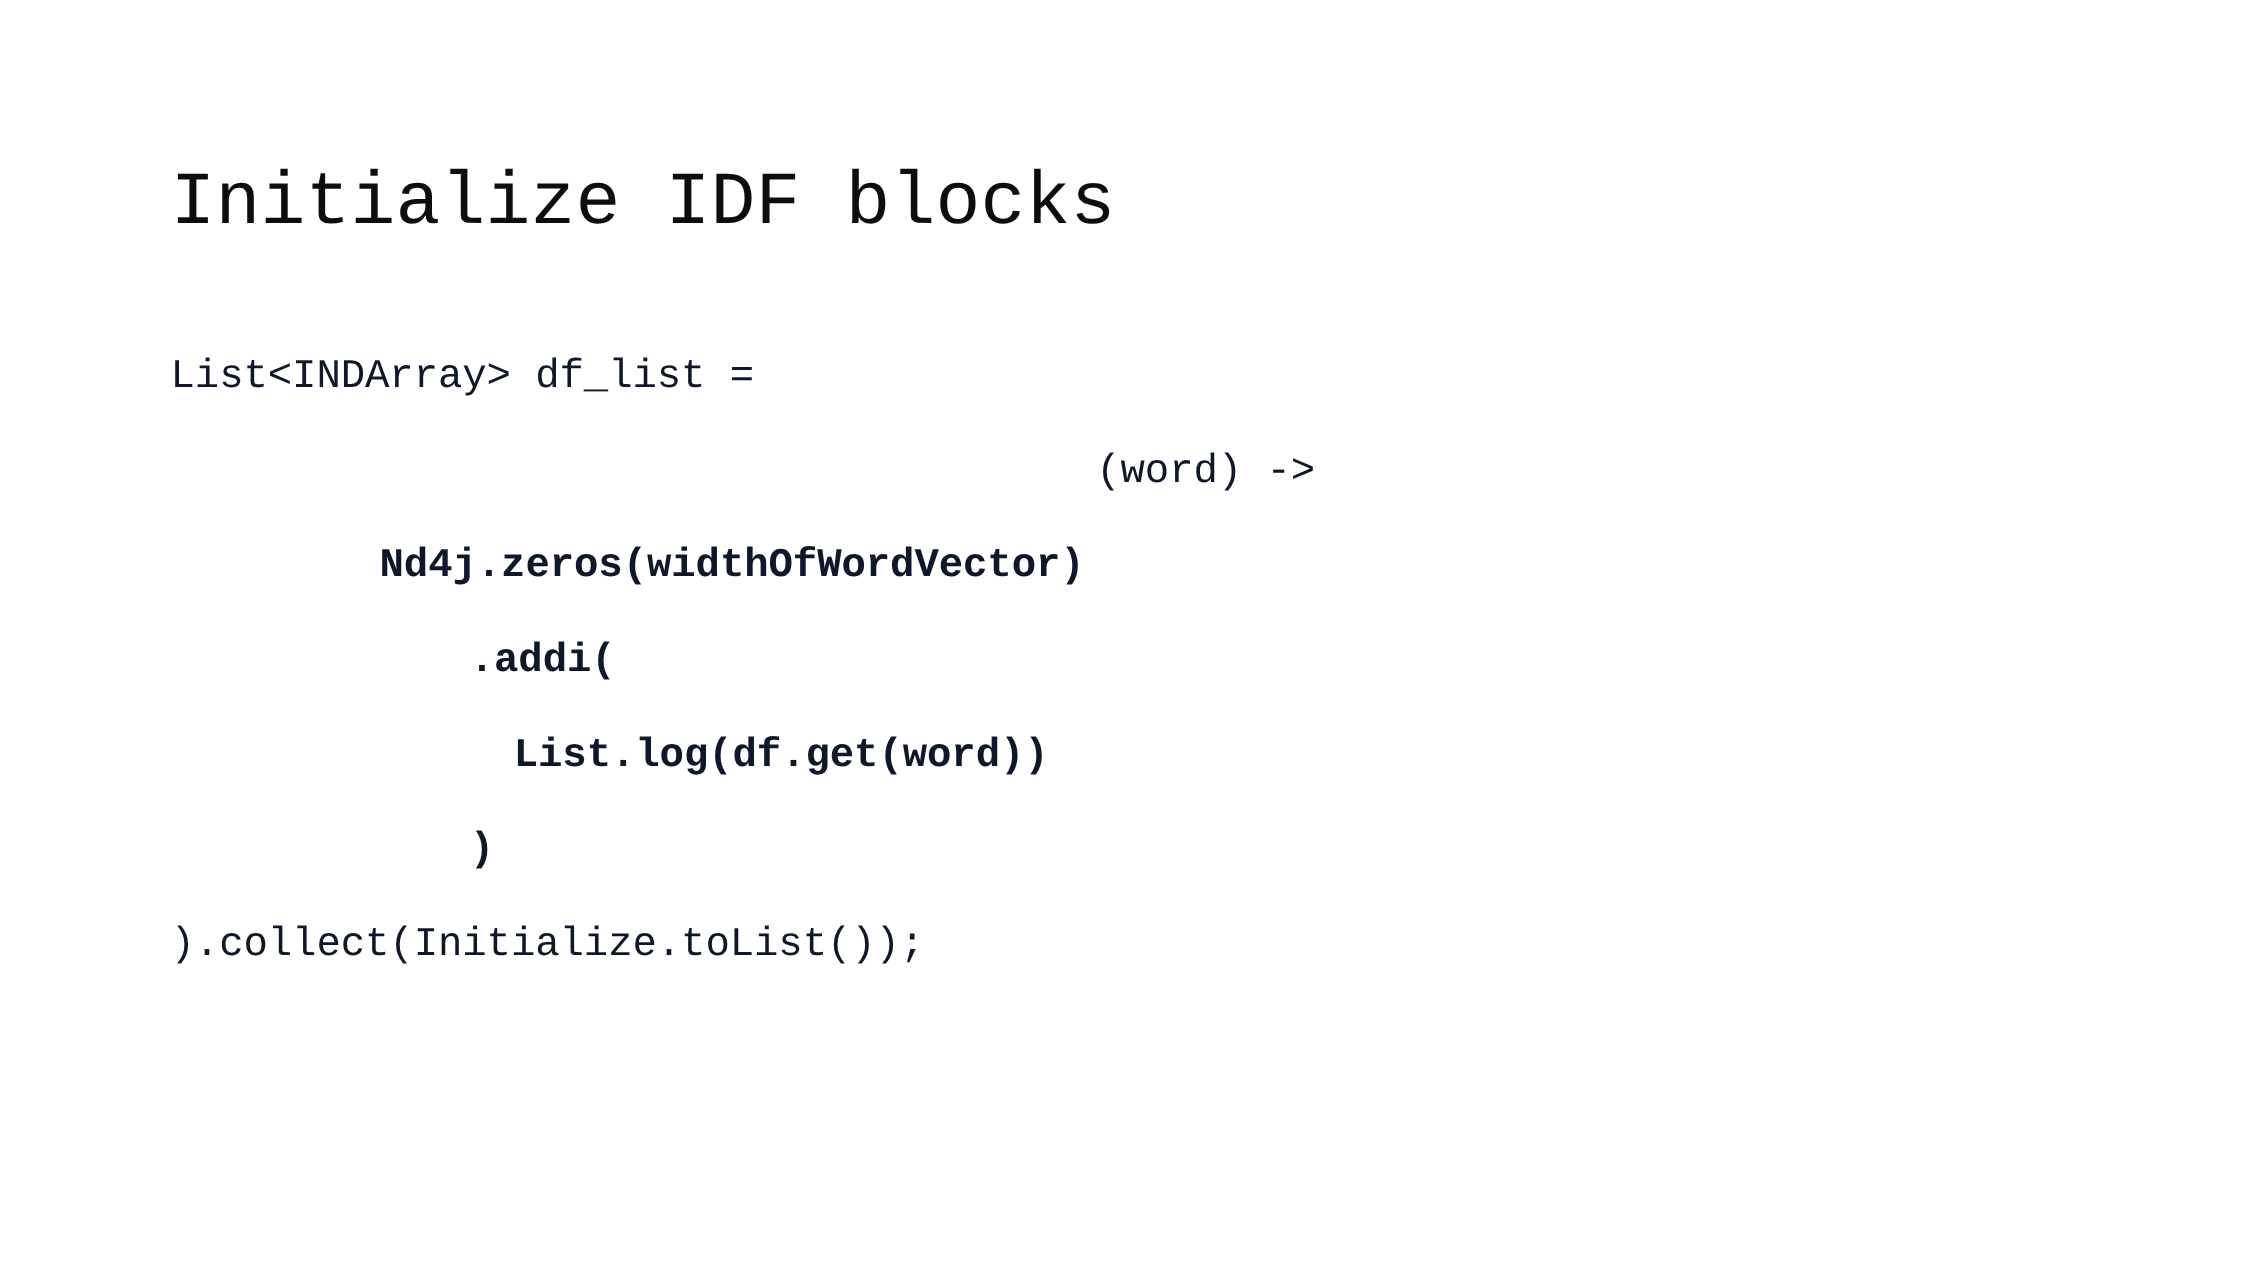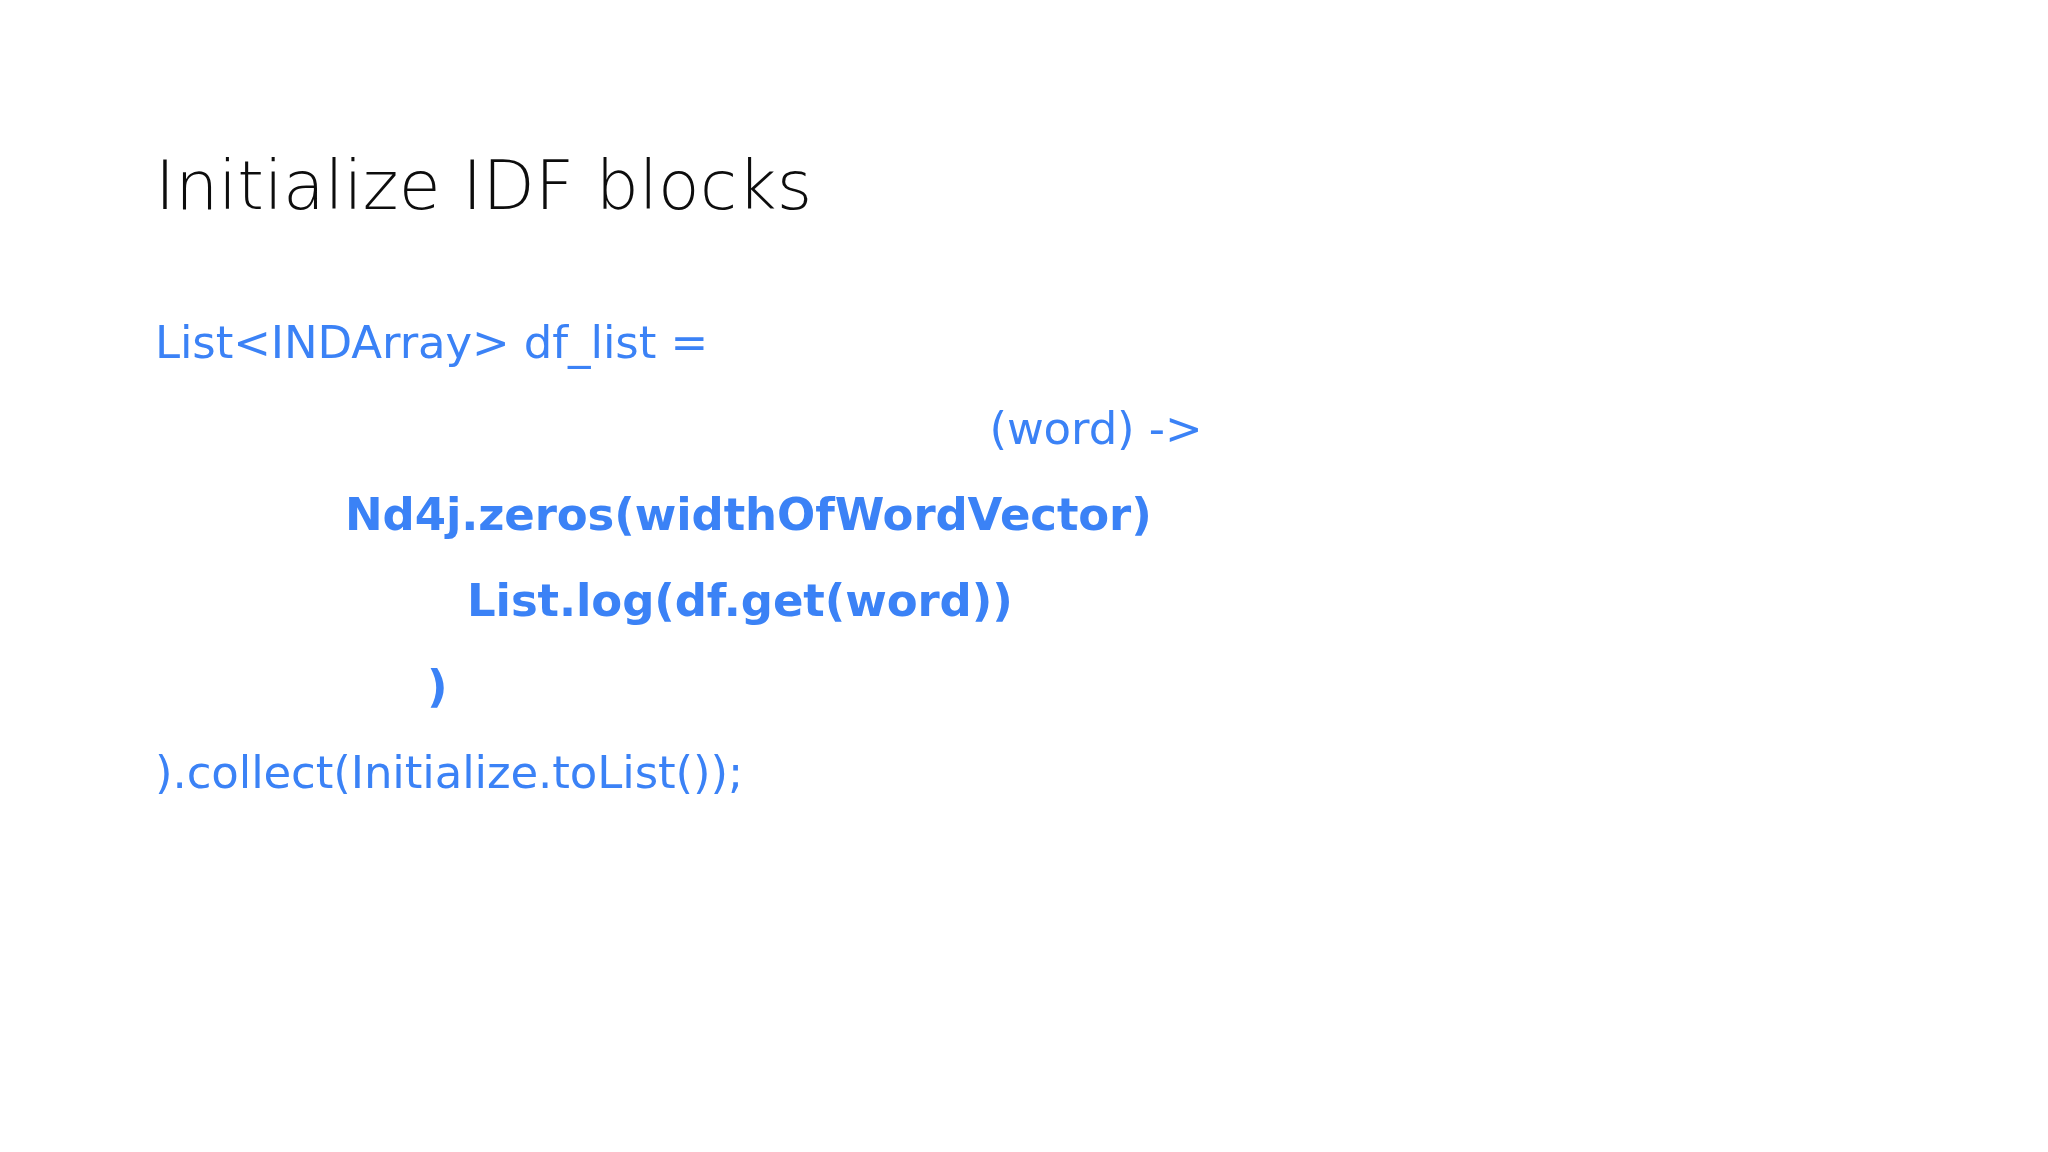--- a/index.html
+++ b/index.html
@@ -16,20 +16,21 @@
     color: #000000;
     -webkit-font-smoothing: antialiased;
   }
 
   .slide {
     position: relative;
     width: 2048px;
     height: 882px;
     background: #ffffff;
     box-sizing: border-box;
+    font-family: Liberation Mono, monospace;
   }
 
   
   .slide-title {
     position: absolute;
     left: 155px;
     top: 104px;
     width: 1740px;
     font-size: 68px;
     line-height: 1.06;
@@ -42,24 +43,24 @@
 
   
   .code-body {
     position: absolute;
     left: 155px;
     top: 300px;
     width: 1760px;
   }
 
   .code-line {
-    font-size: 45px;
+    font-size: 37px;
     line-height: 86px;
     height: 86px;
-    color: #3b82f6;
+    color: #0f172a;
     white-space: pre;
     font-weight: 400;
     letter-spacing: -0.1px;
   }
 
   .code-line.bold {
     font-weight: 700;
   }
 
   
@@ -74,18 +75,19 @@
 <body>
 
 <div class="slide">
 
   <h1 class="slide-title">Initialize IDF blocks</h1>
 
   <div class="code-body">
       <div class="code-line ind-0">List&lt;INDArray&gt; df_list =</div>
       <div class="code-line ind-2">(word) -&gt;</div>
       <div class="code-line ind-3 bold">Nd4j.zeros(widthOfWordVector)</div>
+      <div class="code-line ind-4 bold">.addi(</div>
       <div class="code-line ind-5 bold">List.log(df.get(word))</div>
       <div class="code-line ind-4 bold">)</div>
       <div class="code-line ind-0">).collect(Initialize.toList());</div>
     </div>
 
 </div>
 
 </body></html>

